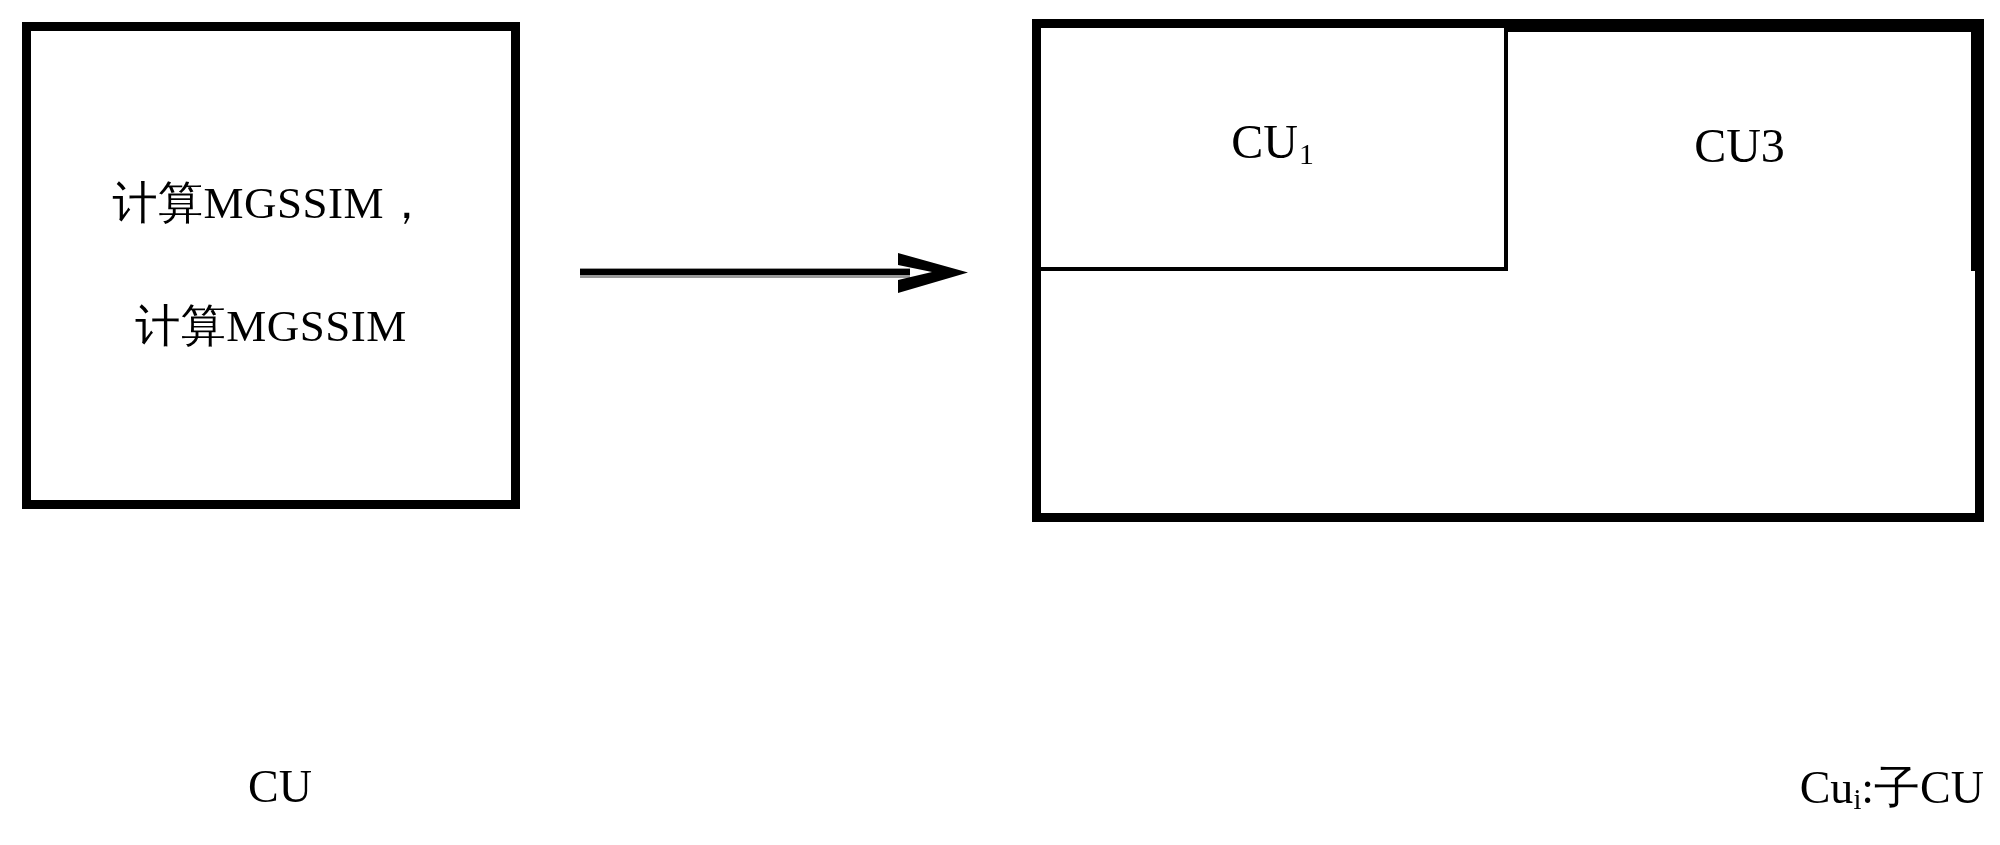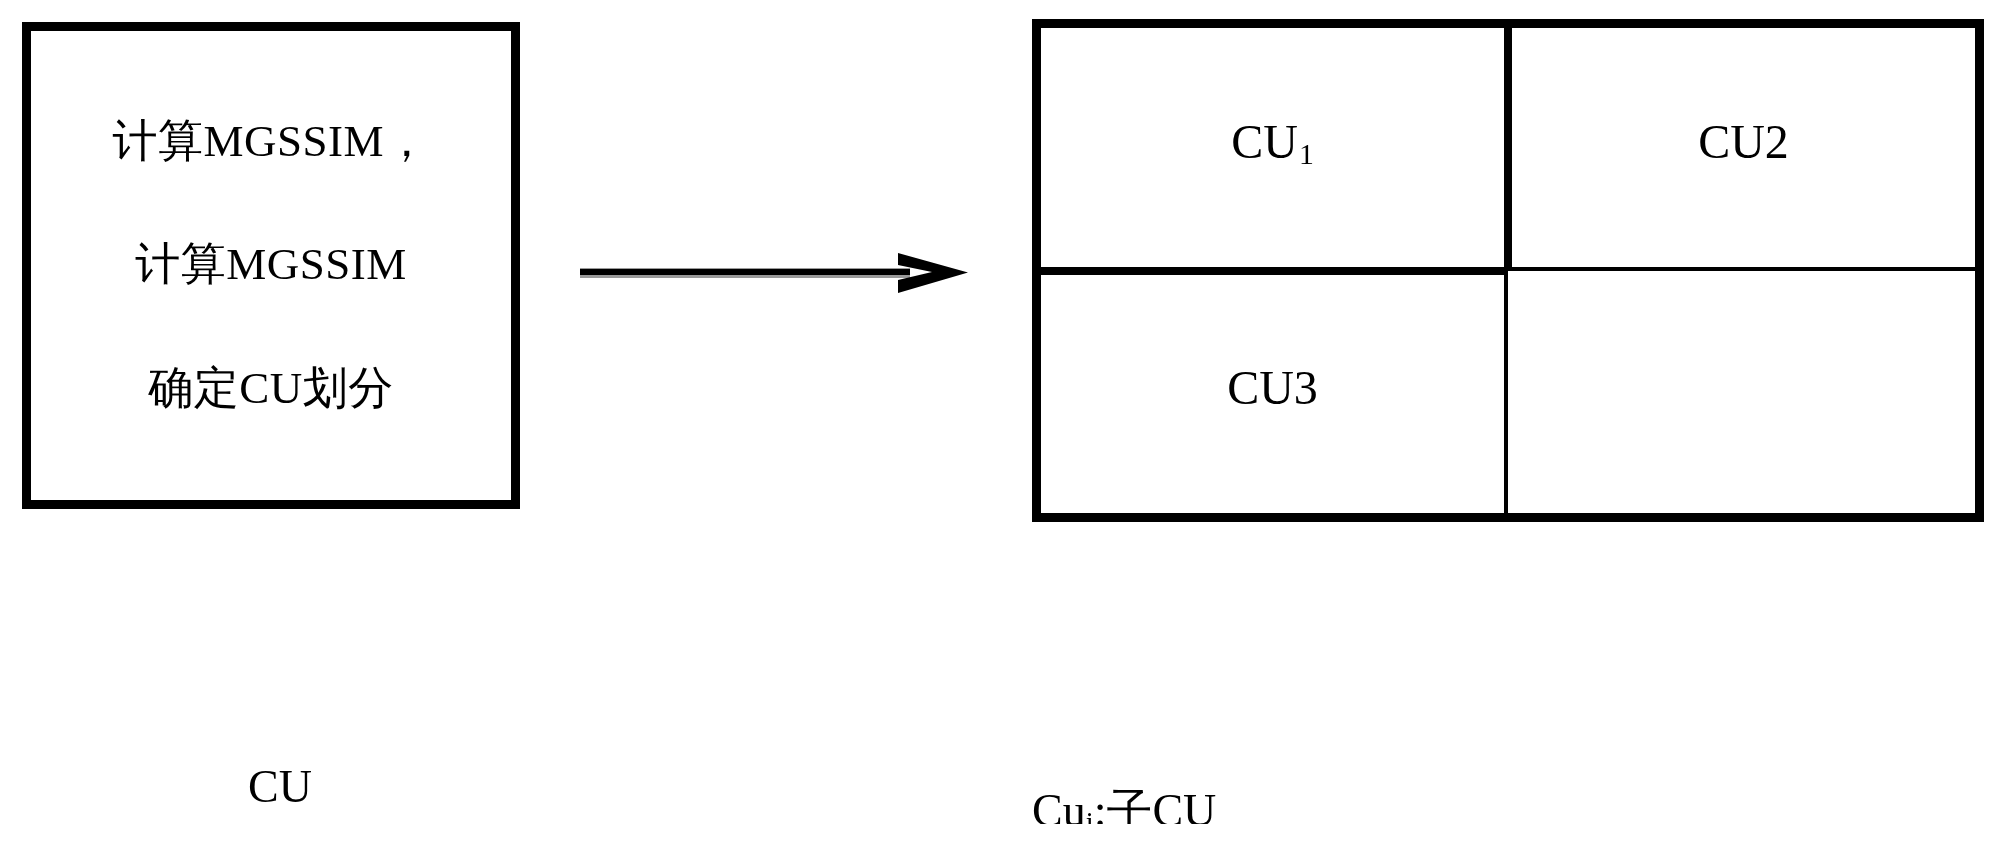--- a/index.html
+++ b/index.html
@@ -111,54 +111,50 @@
   }
   .caption-left {
     left: 0;
     width: 560px;
     top: 760px;
     text-align: center;
   }
   .caption-right {
     left: 1032px;
     width: 952px;
-    top: 780px;
-    text-align: left;
+    top: 757px;
+    text-align: right;
   }
 </style>
 </head>
 <body>
 
 <div id="stage">
 
   <div class="cu-block">
     <div class="cu-block-text">
       <span class="ln">计算MGSSIM，</span>
       <span class="ln">计算MGSSIM</span>
-      <span class="ln">确定CU划分</span>
     </div>
   </div>
 
   <div class="arrow">
     <svg width="400" height="60" viewBox="0 0 400 60" xmlns="http://www.w3.org/2000/svg">
 
       <rect x="0" y="25" width="330" height="10" fill="#9a9a9a"></rect>
       <rect x="0" y="26" width="330" height="6" fill="#000000"></rect>
 
       <path d="M 318 10 L 318 22 L 352 29 L 318 37 L 318 50 L 388 29.5 Z" fill="#000000"></path>
     </svg>
   </div>
 
   <div class="cu-grid">
     <div class="cu-cell r0c0">
       <span class="label"><span>CU</span><sub>1</sub></span>
     </div>
-    <div class="cu-cell r0c1">
-      <span class="label"><span>CU2</span></span>
-    </div>
     <div class="cu-cell r1c0">
       <span class="label"><span>CU3</span></span>
     </div>
   </div>
 
   <div class="caption caption-left">
     <span>CU</span>
   </div>
 
   <div class="caption caption-right">

